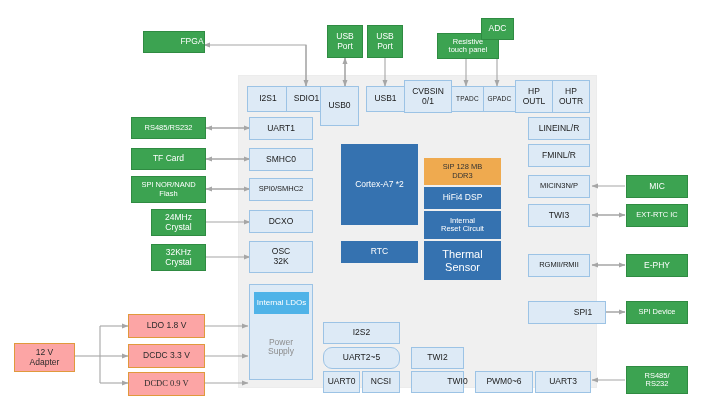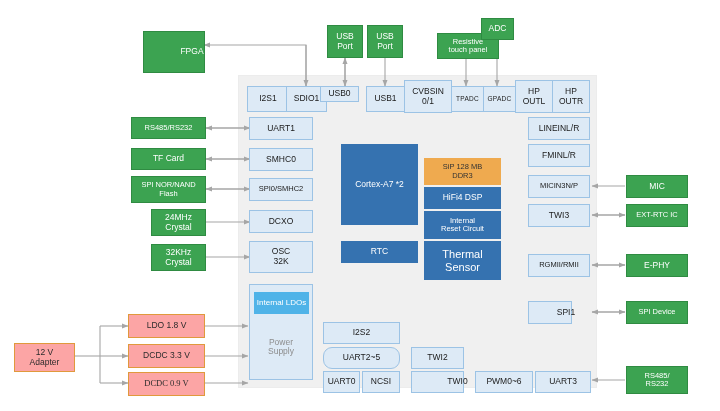--- a/index.html
+++ b/index.html
@@ -138,36 +138,36 @@
       <path d="M100,326 L128,326" marker-end="url(#ah)"></path>
       <path d="M100,356 L128,356" marker-end="url(#ah)"></path>
       <path d="M100,383 L128,383" marker-end="url(#ah)"></path>
 
       <path d="M205,326 L248,326" marker-end="url(#ah)"></path>
       <path d="M205,356 L248,356" marker-end="url(#ah)"></path>
       <path d="M205,383 L248,383" marker-end="url(#ah)"></path>
     </g>
   </svg>
 
-  <div class="box green" style="left:143px;top:31px;width:62px;height:42px;padding-left:36px;">FPGA</div>
+  <div class="box green" style="left:143px;top:31px;width:62px;height:22px;padding-left:36px;">FPGA</div>
 
   <div class="box green" style="left:327px;top:25px;width:36px;height:33px;">USB
 Port</div>
 
   <div class="box green" style="left:367px;top:25px;width:36px;height:33px;">USB
 Port</div>
 
   <div class="box green" style="left:437px;top:33px;width:62px;height:26px;font-size:7.5px;">Resistive
 touch panel</div>
 
   <div class="box green" style="left:481px;top:18px;width:33px;height:22px;">ADC</div>
 
   <div class="box perif" style="left:247px;top:86px;width:42px;height:26px;">I2S1</div>
   <div class="box perif" style="left:286px;top:86px;width:41px;height:26px;">SDIO1</div>
-  <div class="box perif" style="left:320px;top:86px;width:39px;height:16px;">USB0</div>
+  <div class="box perif" style="left:320px;top:86px;width:39px;height:40px;">USB0</div>
   <div class="box perif" style="left:366px;top:86px;width:39px;height:26px;">USB1</div>
   <div class="box perif" style="left:404px;top:80px;width:48px;height:33px;">CVBSIN
 0/1</div>
   <div class="box perif small" style="left:451px;top:86px;width:33px;height:26px;">TPADC</div>
   <div class="box perif small" style="left:483px;top:86px;width:33px;height:26px;">GPADC</div>
   <div class="box perif" style="left:515px;top:80px;width:38px;height:33px;">HP
 OUTL</div>
   <div class="box perif" style="left:552px;top:80px;width:38px;height:33px;">HP
 OUTR</div>
 
@@ -195,21 +195,21 @@
   <div class="box blue" style="left:424px;top:187px;width:77px;height:22px;">HiFi4 DSP</div>
   <div class="box blue" style="left:424px;top:211px;width:77px;height:28px;font-size:7.5px;">Internal
 Reset Circuit</div>
   <div class="box blue" style="left:424px;top:241px;width:77px;height:39px;font-size:11px;text-align:center;">Thermal Sensor</div>
 
   <div class="box perif" style="left:528px;top:117px;width:62px;height:23px;">LINEINL/R</div>
   <div class="box perif" style="left:528px;top:144px;width:62px;height:23px;">FMINL/R</div>
   <div class="box perif" style="left:528px;top:175px;width:62px;height:23px;font-size:7.5px;">MICIN3N/P</div>
   <div class="box perif" style="left:528px;top:204px;width:62px;height:23px;">TWI3</div>
   <div class="box perif" style="left:528px;top:254px;width:62px;height:23px;font-size:7.5px;">RGMII/RMII</div>
-  <div class="box perif" style="left:528px;top:301px;width:44px;height:23px;padding-left:32px;">SPI1</div>
+  <div class="box perif" style="left:528px;top:301px;width:78px;height:23px;padding-left:32px;">SPI1</div>
 
   <div class="box green" style="left:626px;top:175px;width:62px;height:23px;">MIC</div>
   <div class="box green" style="left:626px;top:204px;width:62px;height:23px;font-size:7.5px;">EXT-RTC IC</div>
   <div class="box green" style="left:626px;top:254px;width:62px;height:23px;">E-PHY</div>
   <div class="box green" style="left:626px;top:301px;width:62px;height:23px;font-size:7.5px;">SPI Device</div>
   <div class="box green" style="left:626px;top:366px;width:62px;height:28px;font-size:7.5px;">RS485/
 RS232</div>
 
   <div class="box psu" style="left:249px;top:284px;width:64px;height:96px;align-items:flex-end;padding-bottom:22px;">Power
 Supply</div>

